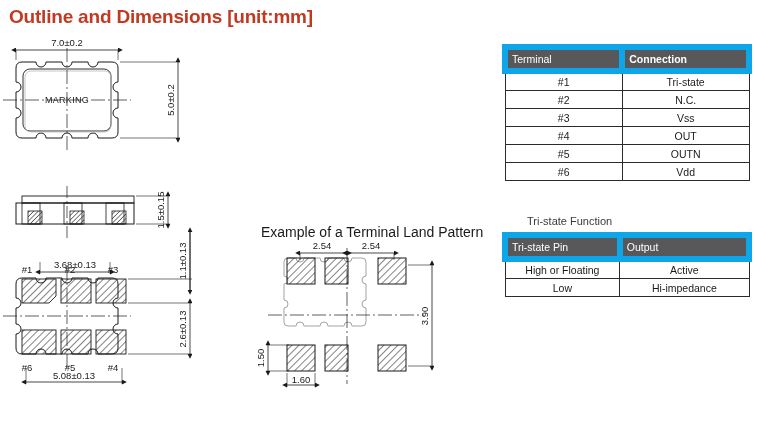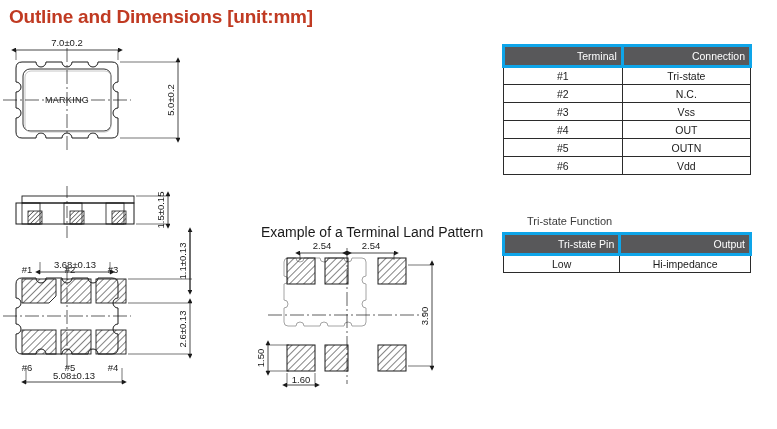--- a/index.html
+++ b/index.html
@@ -40,35 +40,35 @@
   .tbl {
     position: absolute;
     border-collapse: collapse;
     font-size: 10.5px;
     background: #fff;
   }
   .tbl th {
     background: #58585A;
     color: #ffffff;
     font-weight: normal;
-    border: 3px solid #0ea5e9;
+    border: 6px solid #0ea5e9;
     padding: 3px 4px;
-    text-align: right;
+    text-align: left;
     height: 18px;
   }
   .tbl td {
     border: 1px solid #2b2b2b;
     padding: 2px 4px;
     text-align: center;
     color: #1a1a1a;
     height: 18px;
   }
   #terminal-table { left: 502px; top: 44px; width: 250px; }
   #terminal-table .col-a { width: 112px; }
-  #terminal-table .col-b { width: 121px; }
+  #terminal-table .col-b { width: 121px; font-weight: bold; }
 
   #tristate-caption {
     position: absolute;
     left: 502px; top: 215px;
     font-size: 11px;
     color: #3a3a3a;
     margin-left: 25px;
   }
   #tristate-table { left: 502px; top: 232px; width: 250px; }
   #tristate-table .col-a { width: 112px; }
@@ -337,19 +337,23 @@
 
   <table class="tbl" id="tristate-table">
     <thead>
       <tr>
         <th class="col-a">Tri-state Pin</th>
         <th class="col-b">Output</th>
       </tr>
     </thead>
     <tbody>
       <tr>
+        <td>High or Floating</td>
+        <td>Active</td>
+      </tr>
+      <tr>
         <td>Low</td>
         <td>Hi-impedance</td>
       </tr>
     </tbody>
   </table>
 
 </div>
 
 </body></html>

